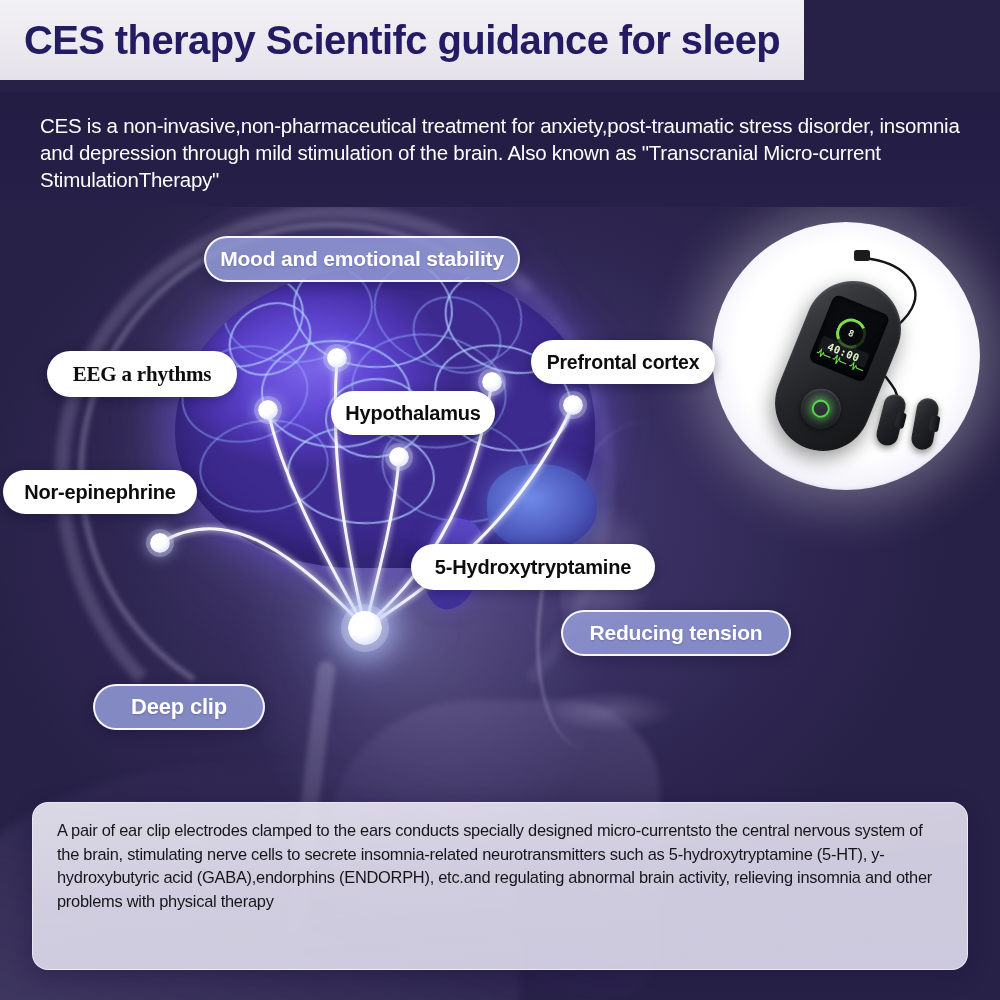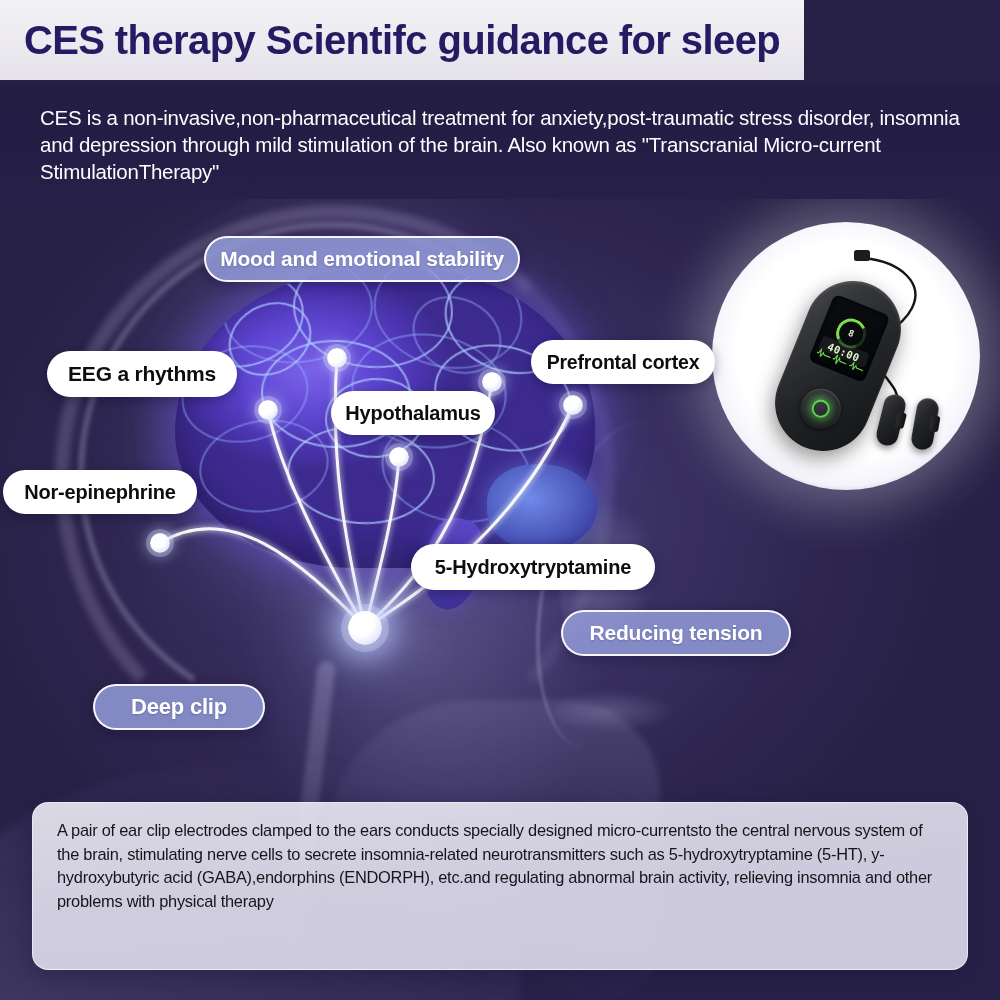--- a/index.html
+++ b/index.html
@@ -27,21 +27,21 @@
     display:flex; align-items:center; justify-content:center;
     z-index:40;
   }
   .header-title {
     font-size:40px; font-weight:700; letter-spacing:-0.6px;
     color:#241b63; white-space:nowrap;
   }
 
   
   .intro-wrap {
-    position:absolute; left:0; top:84px; width:1000px; height:115px;
+    position:absolute; left:0; top:92px; width:1000px; height:115px;
     background:linear-gradient(180deg,#231c43 0%,#241d45 60%,#272048 100%);
     z-index:38; padding:20px 26px 0 40px;
   }
   .intro-text {
     color:#fdfdff; font-size:20.5px; line-height:27px; font-weight:400;
     letter-spacing:-0.25px;
   }
 
   
   .art-layer { position:absolute; inset:0; z-index:5; pointer-events:none; }
@@ -345,21 +345,21 @@
   </div>
 
   <div class="intro-wrap">
     <div class="intro-text">CES is a non-invasive,non-pharmaceutical treatment for anxiety,post-traumatic stress disorder, insomnia and depression through mild stimulation of the brain. Also known as "Transcranial Micro-current StimulationTherapy"</div>
   </div>
 
   <div class="pill lav" style="left:204px; top:236px; width:316px; height:46px; font-size:21px;">
     <span>Mood and emotional stability</span>
   </div>
 
-  <div class="pill white" style="left:47px;  top:351px; width:190px; height:46px; font-size:21px;">
+  <div class="pill white" style="left:47px;  top:351px; width:190px; height:46px; font-size:21px;font-family:Liberation Serif, serif;">
     <span>EEG a rhythms</span>
   </div>
 
   <div class="pill white" style="left:531px; top:340px; width:184px; height:44px; font-size:19.5px;">
     <span>Prefrontal cortex</span>
   </div>
 
   <div class="pill white" style="left:331px; top:391px; width:164px; height:44px; font-size:20px;">
     <span>Hypothalamus</span>
   </div>

